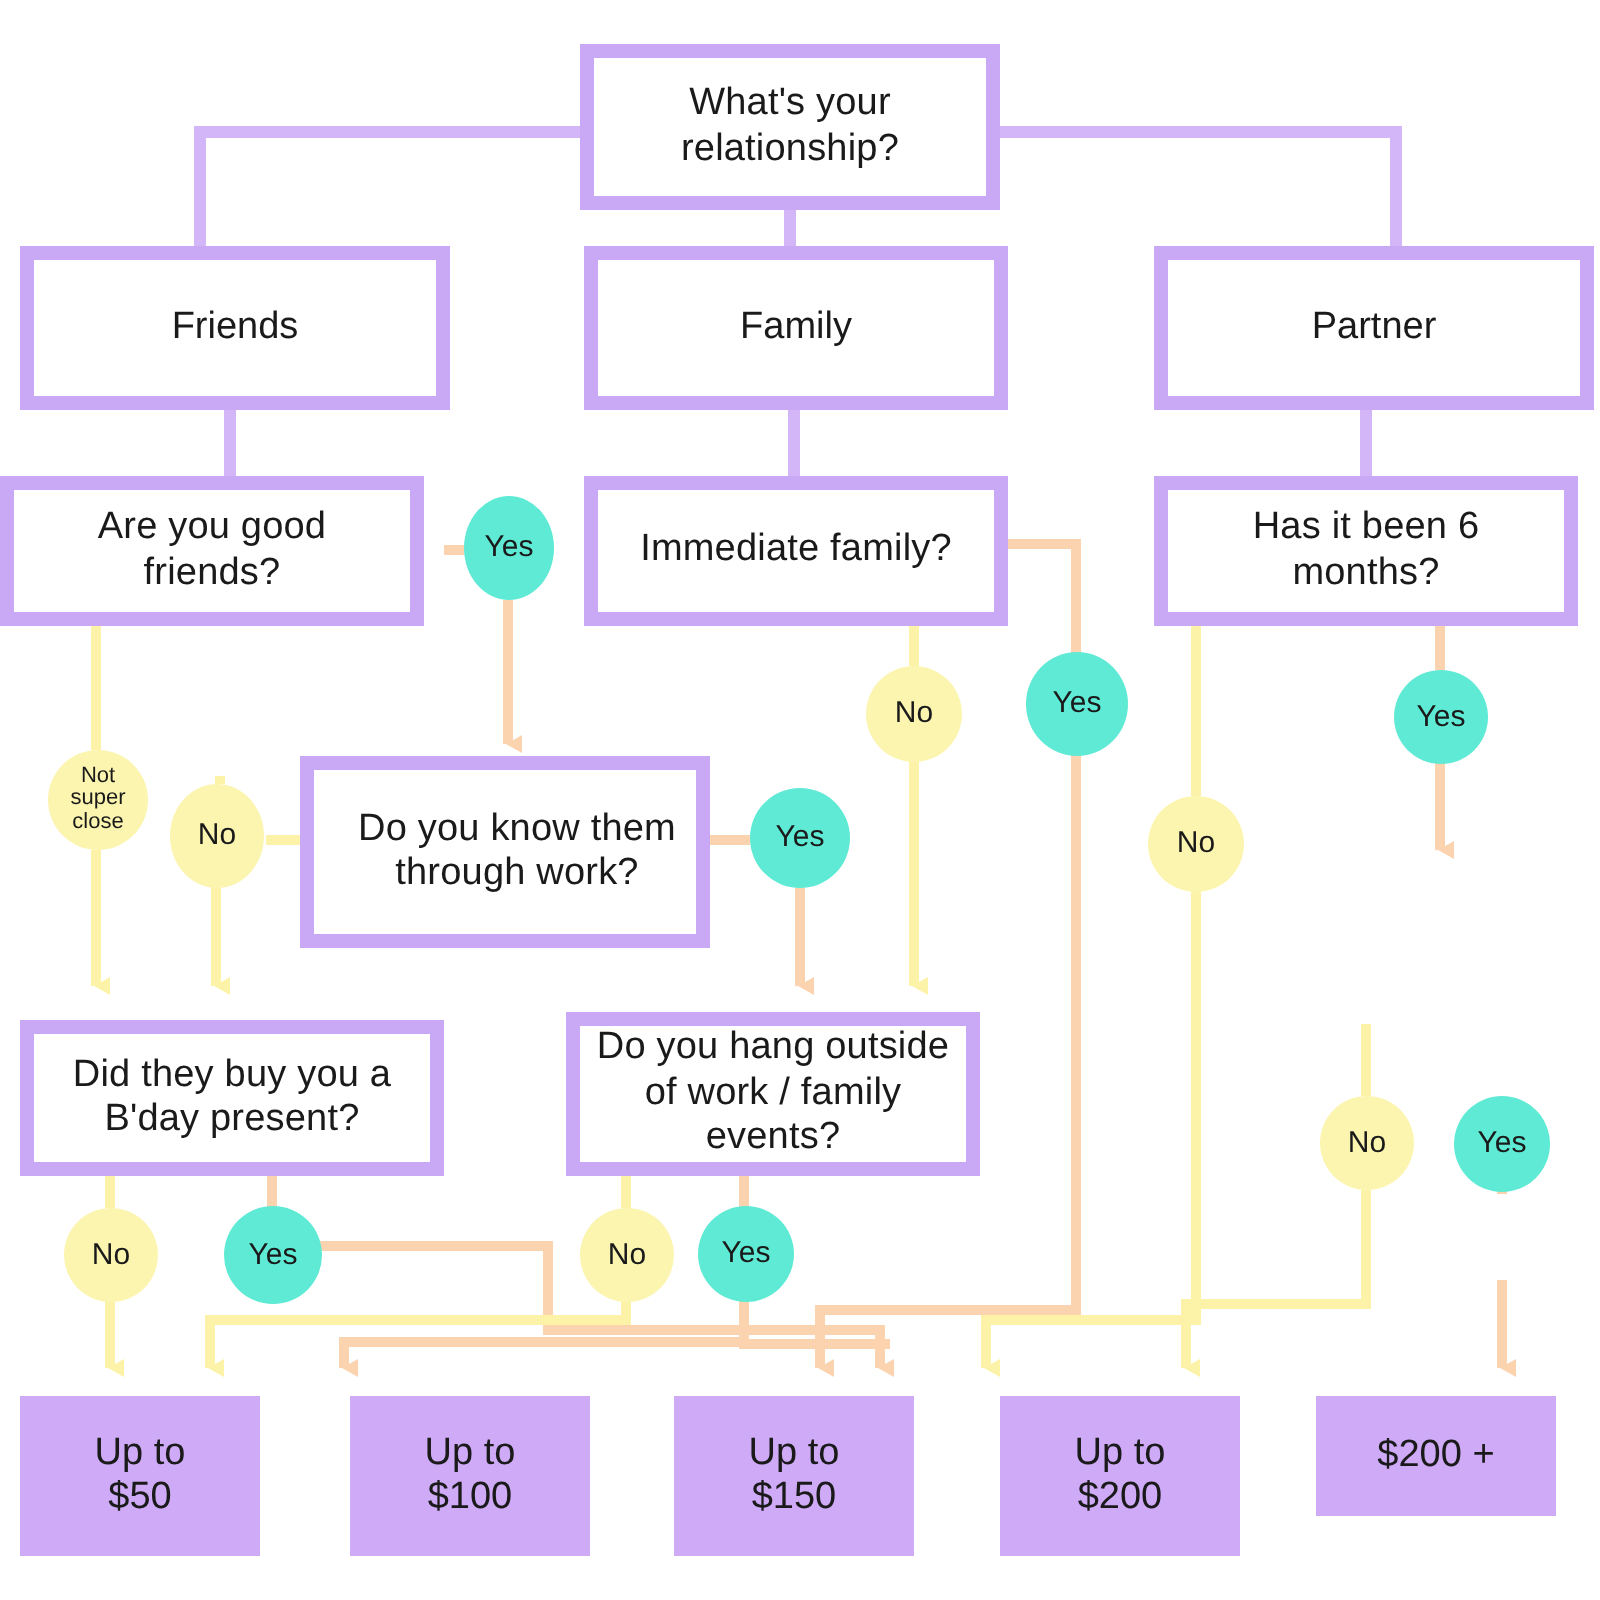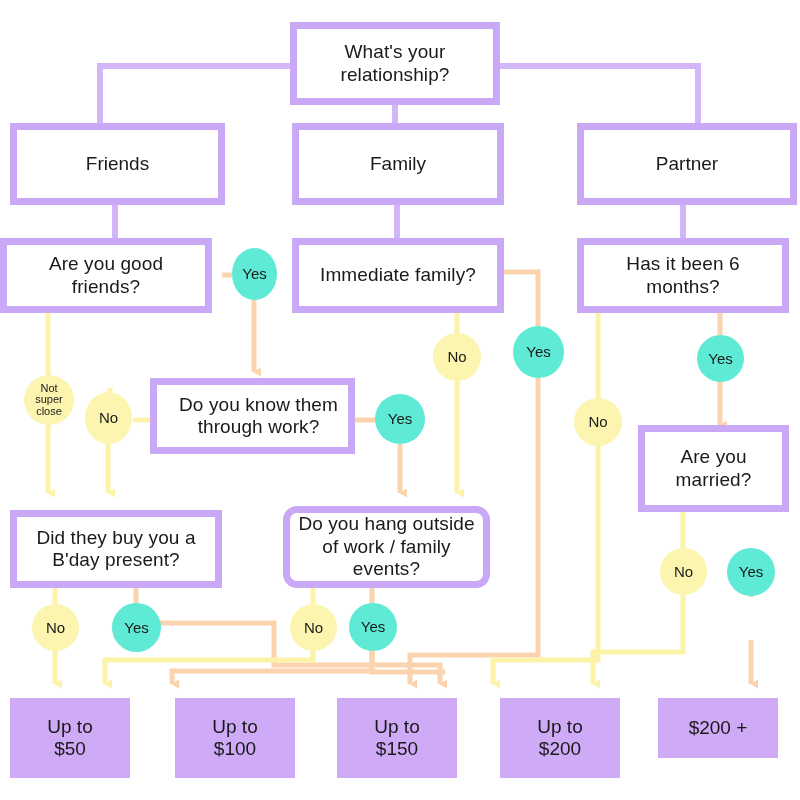--- a/index.html
+++ b/index.html
@@ -139,29 +139,27 @@
   <div class="node cat-box" style="left:292px;top:123px;width:212px;height:82px;">Family</div>
   <div class="node cat-box" style="left:10px;top:123px;width:215px;height:82px;">Friends</div>
   <div class="node cat-box" style="left:577px;top:123px;width:220px;height:82px;">Partner</div>
 
   <div class="node q-box" style="left:0;top:238px;width:212px;height:75px;">Are you good
 friends?</div>
   <div class="node q-box" style="left:292px;top:238px;width:212px;height:75px;">Immediate family?</div>
   <div class="node q-box" style="left:577px;top:238px;width:212px;height:75px;">Has it been 6
 months?</div>
 
-  <div class="node q-box" style="left:150px;top:378px;width:205px;height:76px;padding-left:12px;">Do you know them
+  <div class="node q-box" style="left:150px;top:378px;width:205px;height:96px;padding-left:12px;">Do you know them
 through work?</div>
 
-  <div class="node q-box" style="left:638px;top:425px;width:151px;height:87px;">Are you
-married?</div>
 
   <div class="node q-box" style="left:10px;top:510px;width:212px;height:78px;">Did they buy you a
 B'day present?</div>
-  <div class="node q-box" style="left:283px;top:506px;width:207px;height:82px;border-radius:14px;">Do you hang outside
+  <div class="node q-box" style="left:283px;top:506px;width:207px;height:82px;">Do you hang outside
 of work / family
 events?</div>
 
   <div class="node result-box" style="left:10px;top:698px;width:120px;height:80px;">Up to
 $50</div>
   <div class="node result-box" style="left:175px;top:698px;width:120px;height:80px;">Up to
 $100</div>
   <div class="node result-box" style="left:337px;top:698px;width:120px;height:80px;">Up to
 $150</div>
   <div class="node result-box" style="left:500px;top:698px;width:120px;height:80px;">Up to

